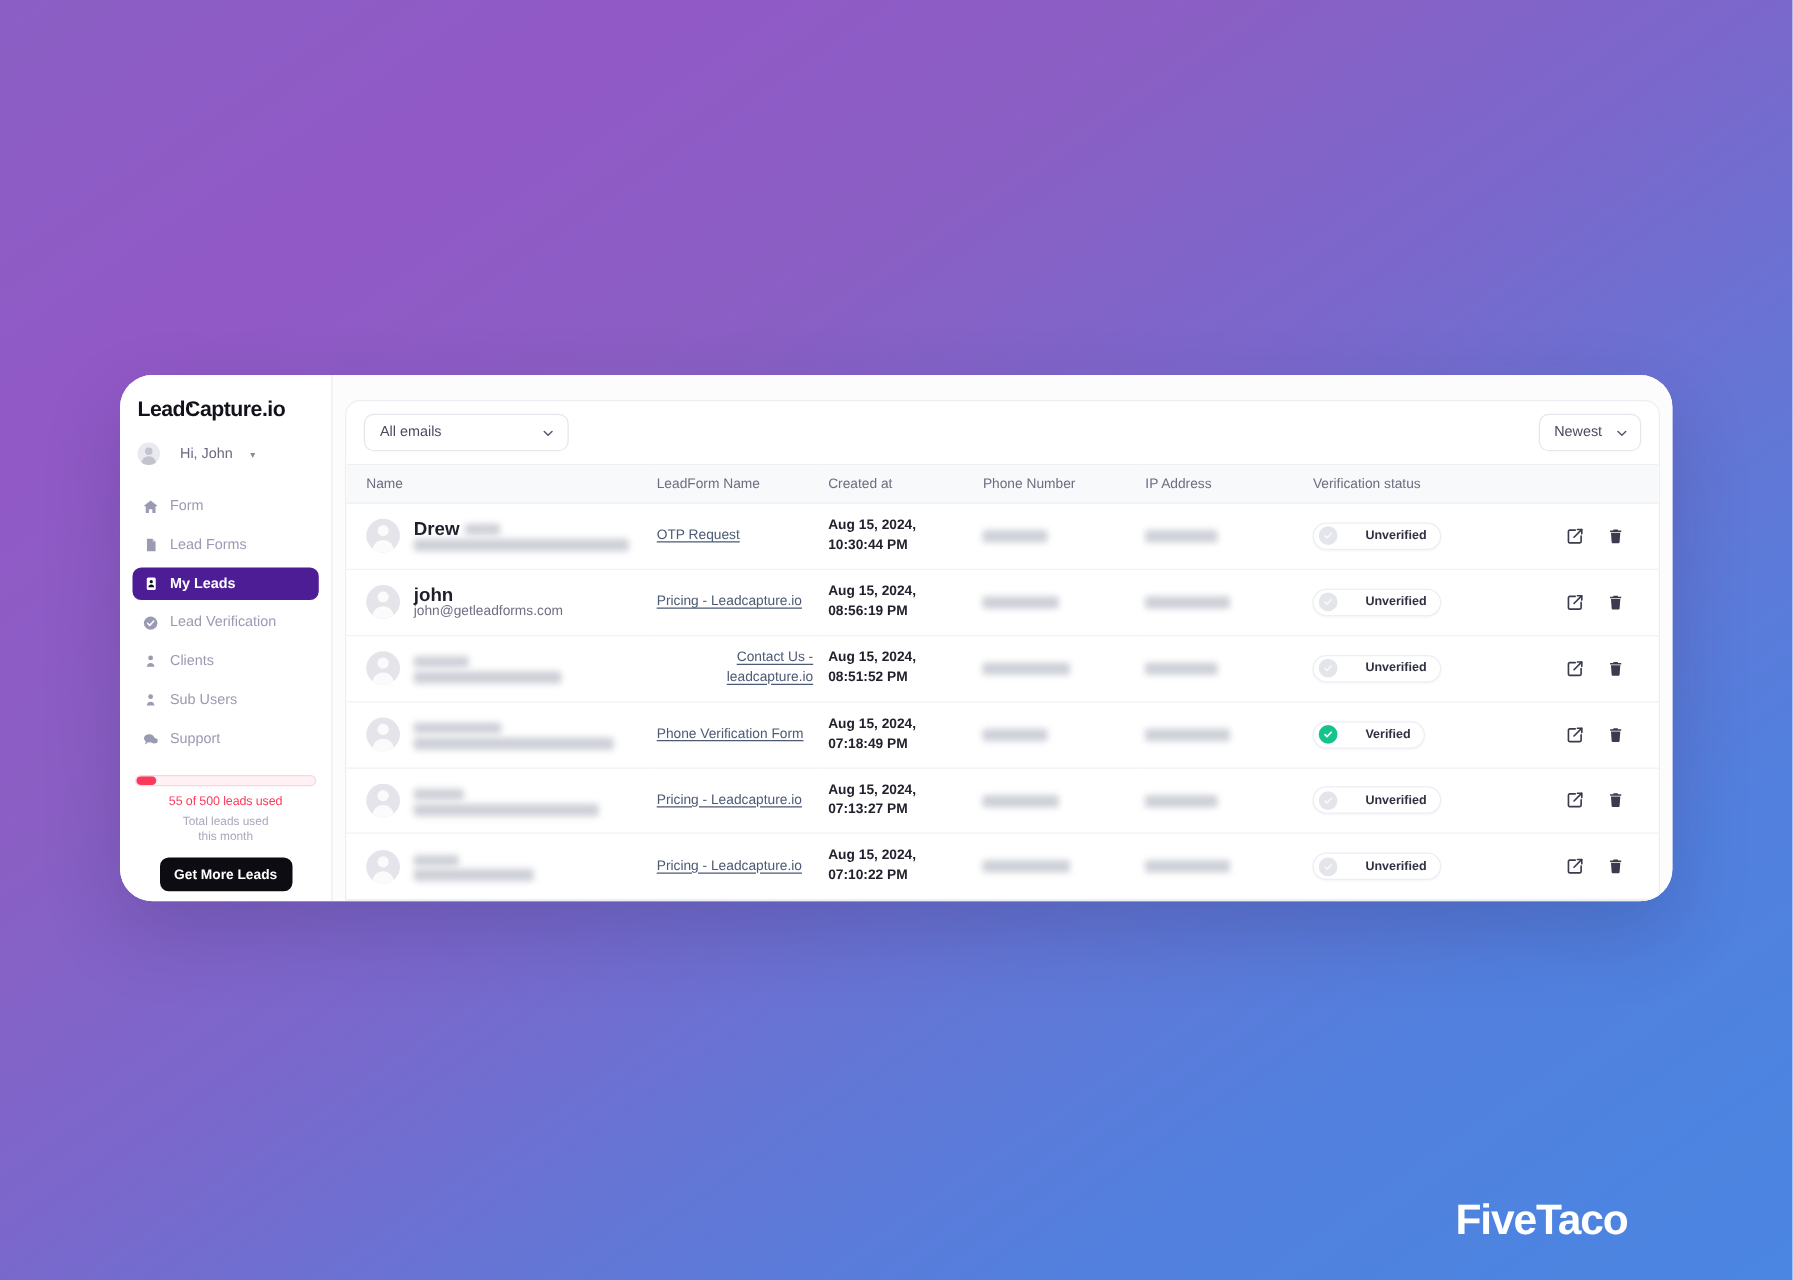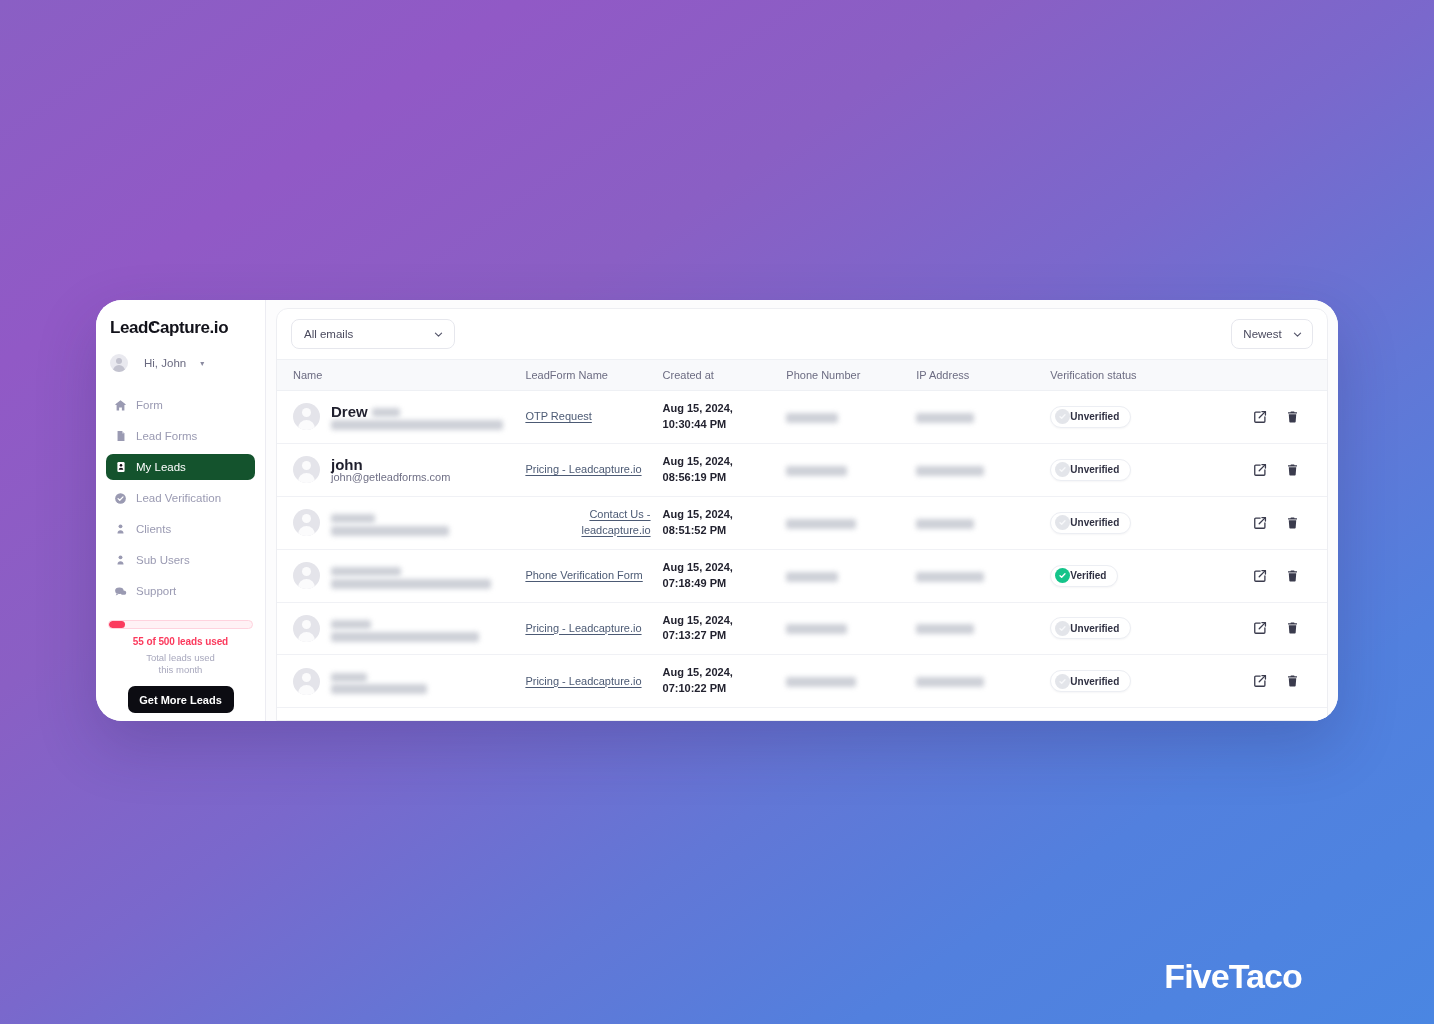--- a/index.html
+++ b/index.html
@@ -122,23 +122,23 @@
     height: 26px;
     padding: 0 8px;
     border-radius: 7px;
     margin-bottom: 5px;
     cursor: pointer;
     color: #9a9ab2;
     font-size: 11.5px;
     font-weight: 500;
   }
   .nav-item.active {
-    background: #14532d;
+    background: #4c1d95;
     color: #ffffff;
-    font-weight: 400;
+    font-weight: 700;
   }
   .nav-icon {
     width: 13px; height: 13px;
     flex: 0 0 13px;
     display: flex; align-items: center; justify-content: center;
   }
   .nav-icon svg { display: block; }
 
   
   .quota {
@@ -156,21 +156,21 @@
     margin-bottom: 7px;
   }
   .quota-fill {
     height: 100%;
     width: 11%;
     border-radius: 6px;
     background: #fb3a5d;
   }
   .quota-label {
     font-size: 10px;
-    font-weight: 700;
+    font-weight: 400;
     color: #fb3a5d;
     text-align: center;
     margin-bottom: 5px;
     letter-spacing: -0.1px;
   }
   .quota-sub {
     font-size: 9.5px;
     color: #a8a8bd;
     text-align: center;
     line-height: 1.32;
@@ -191,21 +191,21 @@
     font-family: inherit;
   }
 
   
   .main {
     flex: 1;
     display: flex;
     flex-direction: column;
     min-width: 0;
     background: #fcfcfd;
-    padding: 8px 10px 0 10px;
+    padding: 20px 10px 0 10px;
   }
   .panel {
     flex: 1;
     background: #ffffff;
     border: 1px solid #edeef2;
     border-radius: 12px 12px 0 0;
     display: flex;
     flex-direction: column;
     overflow: hidden;
     min-height: 0;
@@ -351,21 +351,21 @@
     font-size: 11px;
     font-weight: 600;
     color: #22222f;
     line-height: 1.45;
     white-space: nowrap;
   }
 
   .badge {
     display: inline-flex;
     align-items: center;
-    gap: 0;
+    gap: 22px;
     height: 22px;
     padding: 0 11px 0 4px;
     border: 1px solid #eceef3;
     border-radius: 999px;
     background: #ffffff;
     font-size: 10px;
     font-weight: 700;
     color: #2f3042;
     box-shadow: 0 1px 2px rgba(20,20,40,0.04);
   }

